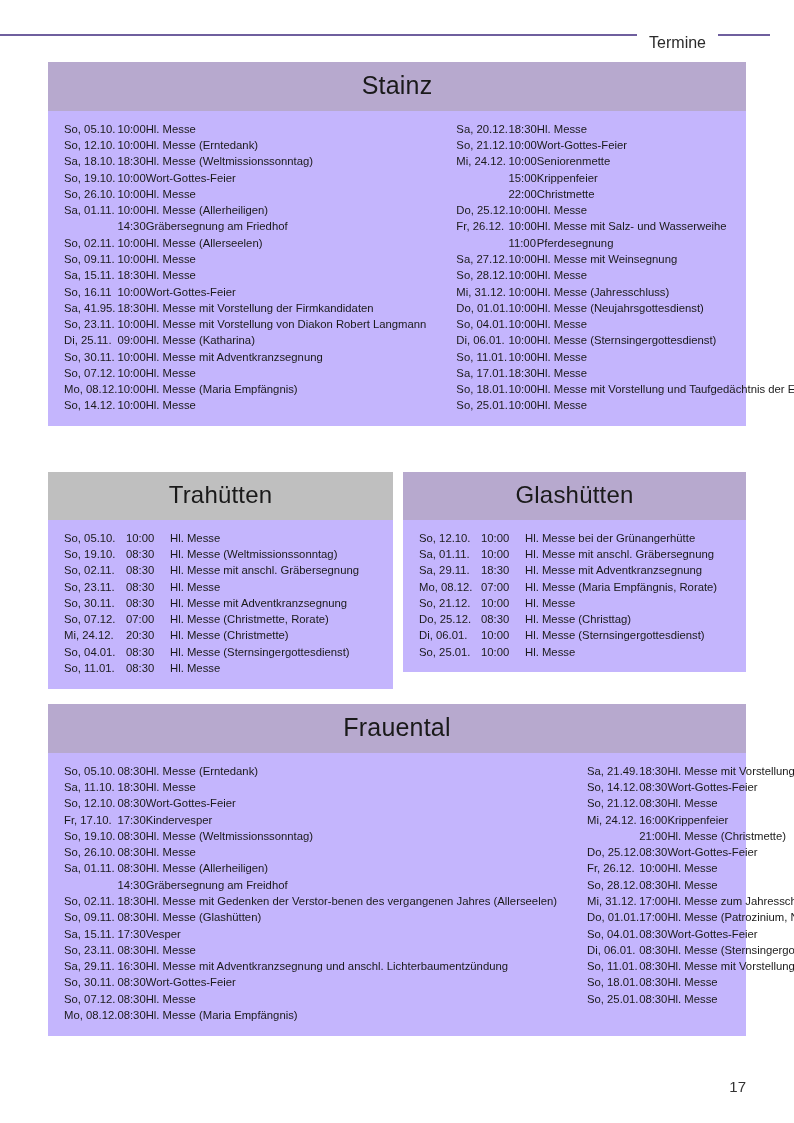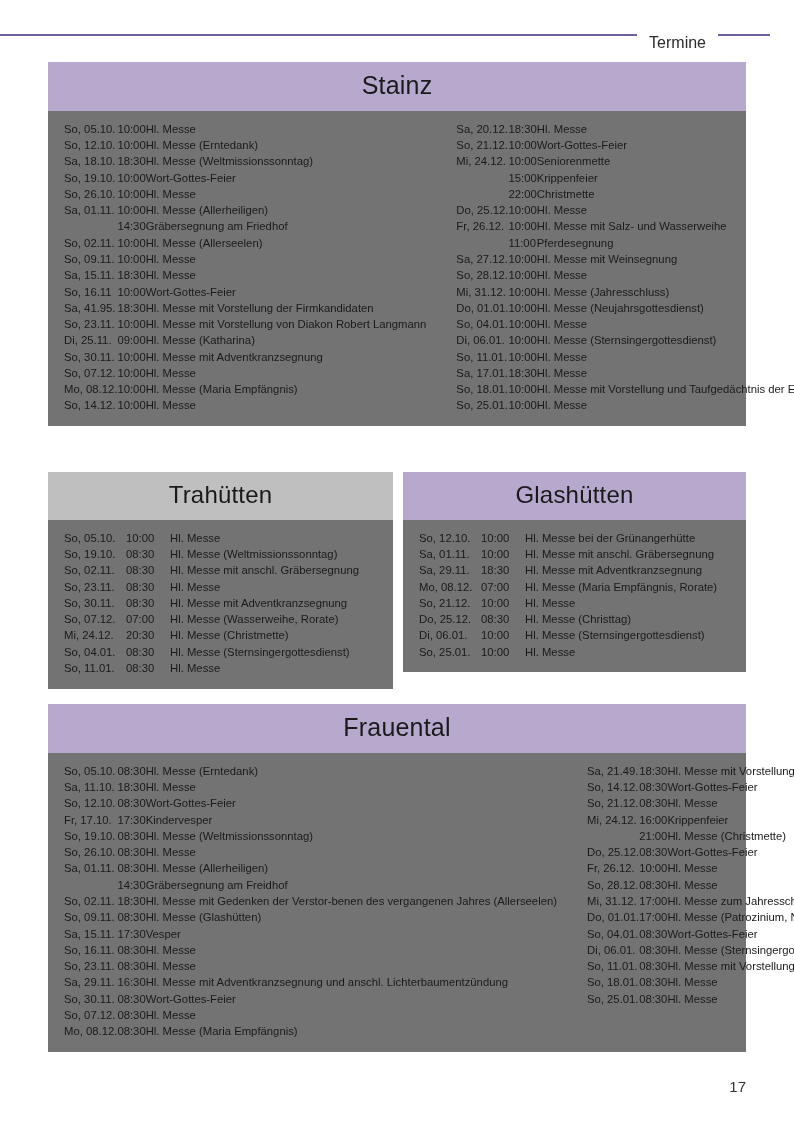--- a/index.html
+++ b/index.html
@@ -33,21 +33,21 @@
   .header-title {
     font-size: 16px;
     color: #2b2b2b;
     padding: 0 12px;
     white-space: nowrap;
   }
 
   
   .block {
     position: absolute;
-    background: #737373;
+    background: #c4b5fd;
   }
   .block-title {
     text-align: center;
     font-size: 25px;
     font-weight: 400;
     padding: 9px 0 11px;
     color: #1a1a1a;
     letter-spacing: 0.2px;
   }
   .title-purple { background: #b7a9ce; }
@@ -330,21 +330,21 @@
               <td class="desc">Hl. Messe</td>
             </tr>
             <tr>
               <td class="date">So, 30.11.</td>
               <td class="time">08:30</td>
               <td class="desc">Hl. Messe mit Adventkranzsegnung</td>
             </tr>
             <tr>
               <td class="date">So, 07.12.</td>
               <td class="time">07:00</td>
-              <td class="desc">Hl. Messe (Wasserweihe, Rorate)</td>
+              <td class="desc">Hl. Messe (Christmette, Rorate)</td>
             </tr>
             <tr>
               <td class="date">Mi, 24.12.</td>
               <td class="time">20:30</td>
               <td class="desc">Hl. Messe (Christmette)</td>
             </tr>
             <tr>
               <td class="date">So, 04.01.</td>
               <td class="time">08:30</td>
               <td class="desc">Hl. Messe (Sternsingergottesdienst)</td>
@@ -467,25 +467,20 @@
               <td class="date">So, 09.11.</td>
               <td class="time">08:30</td>
               <td class="desc">Hl. Messe (Glashütten)</td>
             </tr>
             <tr>
               <td class="date">Sa, 15.11.</td>
               <td class="time">17:30</td>
               <td class="desc">Vesper</td>
             </tr>
             <tr>
-              <td class="date">So, 16.11.</td>
-              <td class="time">08:30</td>
-              <td class="desc">Hl. Messe</td>
-            </tr>
-            <tr>
               <td class="date">So, 23.11.</td>
               <td class="time">08:30</td>
               <td class="desc">Hl. Messe</td>
             </tr>
             <tr>
               <td class="date">Sa, 29.11.</td>
               <td class="time">16:30</td>
               <td class="desc">Hl. Messe mit Adventkranzsegnung und anschl. Lichterbaumentzündung</td>
             </tr>
             <tr>

